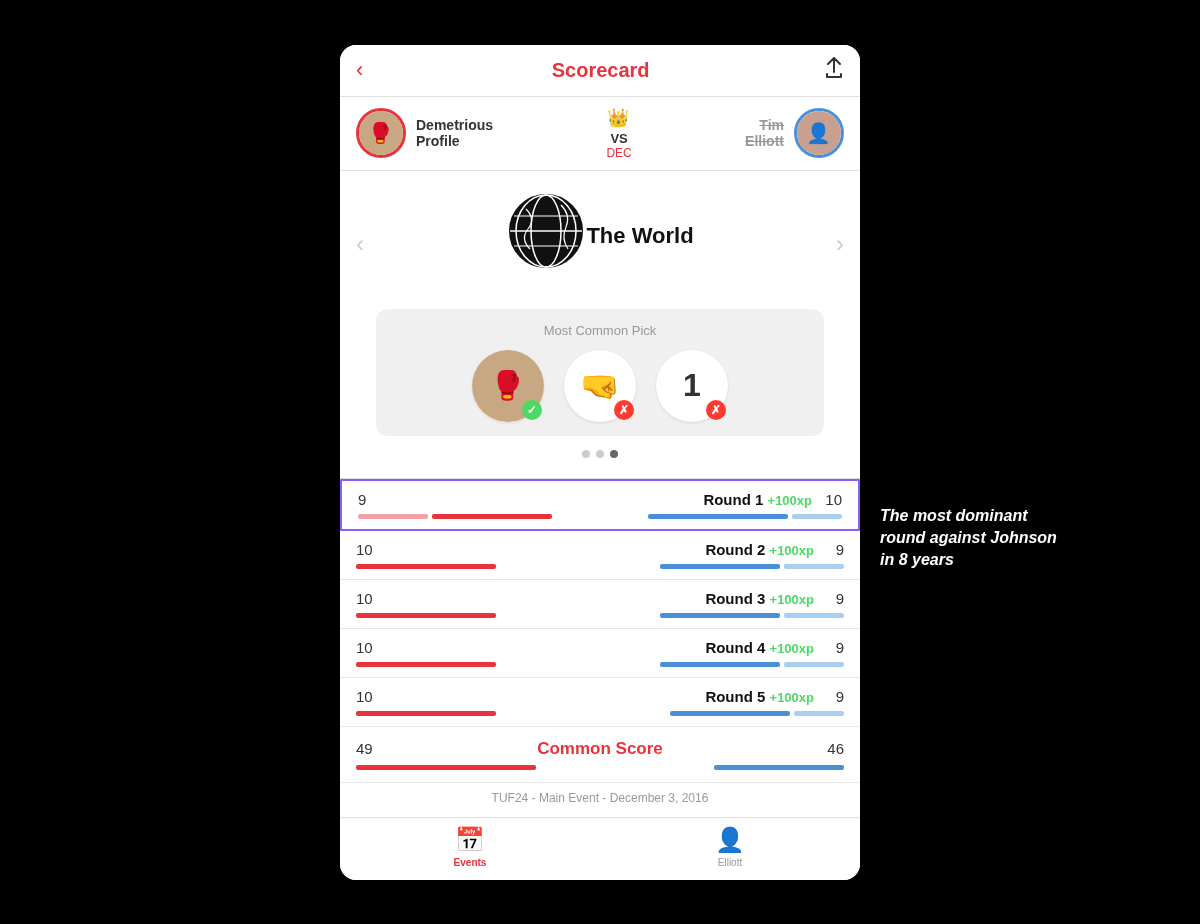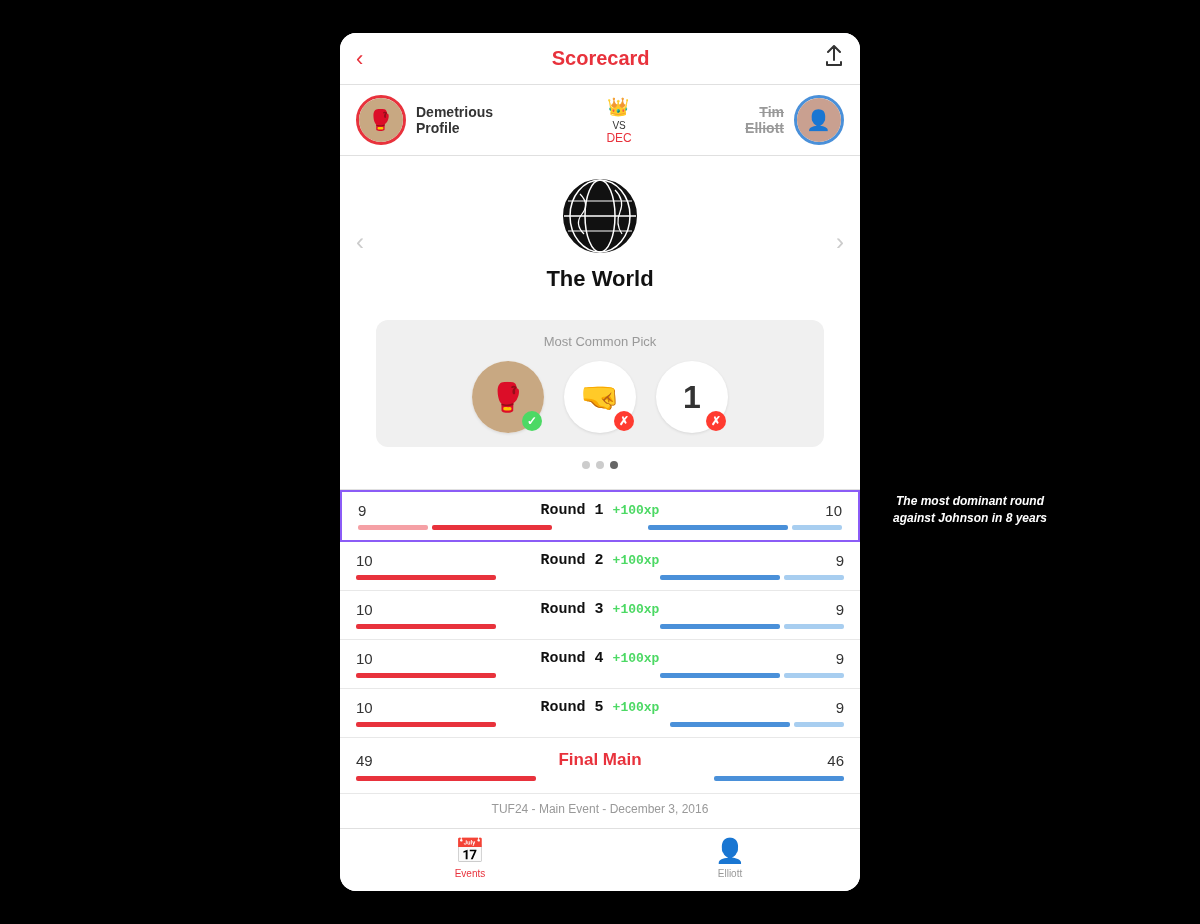--- a/index.html
+++ b/index.html
@@ -106,39 +106,39 @@
     .vs-block {
       text-align: center;
       flex: 1;
     }
     .crown-icon {
       color: #f5a623;
       font-size: 18px;
       margin-bottom: 2px;
     }
     .vs-text {
-      font-size: 10px;
+      font-size: 13px;
       color: #333;
-      font-weight: 400;
+      font-weight: 700;
     }
     .dec-text {
       font-size: 12px;
       color: #e8323c;
       font-weight: 500;
     }
 
     
     .scorecard-section {
       background: #fff;
       padding: 20px 16px;
       border-bottom: 1px solid #e0e0e0;
     }
     .globe-container {
       display: flex;
-      flex-direction: column;
+      flex-direction: row;
       align-items: center;
       margin-bottom: 16px;
     }
     .globe-icon {
       width: 80px;
       height: 80px;
       margin-bottom: 10px;
     }
     .globe-label {
       font-size: 22px;
@@ -286,22 +286,21 @@
       font-weight: 500;
       color: #333;
       width: 30px;
       text-align: right;
     }
     .round-label {
       font-size: 15px;
       font-weight: 700;
       color: #111;
       flex: 1;
-      text-align: center;
-      font-family: Liberation Mono, monospace;
+      text-align: right;
     }
     .round-xp {
       color: #4cd964;
       font-size: 13px;
       font-weight: 600;
     }
     .bars-row {
       display: flex;
       gap: 4px;
       align-items: center;
@@ -363,38 +362,37 @@
       cursor: pointer;
       flex: 1;
     }
     .tab-icon {
       font-size: 24px;
     }
     .tab-label {
       font-size: 10px;
       font-weight: 500;
     }
-    .tab-label.active { color: #e8323c; }
+    .tab-label.active { color: #e8323c; font-weight: bold; }
     .tab-label.inactive { color: #999; }
     .tab-icon.active { color: #e8323c; }
     .tab-icon.inactive { color: #999; }
 
     
     .side-note {
       position: absolute;
       right: -200px;
       top: 460px;
       color: #fff;
-      font-size: 12px;
+      font-size: 16px;
       font-weight: 700;
       font-style: italic;
       width: 180px;
       line-height: 1.4;
       text-shadow: 1px 1px 2px rgba(0,0,0,0.5);
-      text-align: center;
     }
 
     .wrapper {
       position: relative;
       display: inline-block;
     }
   </style>
 </head>
 <body>
 
@@ -555,21 +553,21 @@
           <div class="bar-red" style="width:140px; flex:none;"></div>
           <div style="flex:1;"></div>
           <div class="bar-blue" style="width:120px; flex:none;"></div>
           <div class="bar-blue-light" style="width:50px; flex:none;"></div>
         </div>
       </div>
 
       <div class="final-score-row">
         <div class="round-header">
           <span class="round-score-left">49</span>
-          <span class="final-score-label">Final Main</span>
+          <span class="final-score-label">Common Score</span>
           <span class="round-score-right">46</span>
         </div>
         <div class="bars-row" style="margin-top:6px;">
           <div class="bar-red" style="width:180px; flex:none; height:5px;"></div>
           <div style="flex:1;"></div>
           <div class="bar-blue" style="width:130px; flex:none; height:5px;"></div>
         </div>
       </div>
 
       <div class="event-info">TUF24 - Main Event - December 3, 2016</div>

